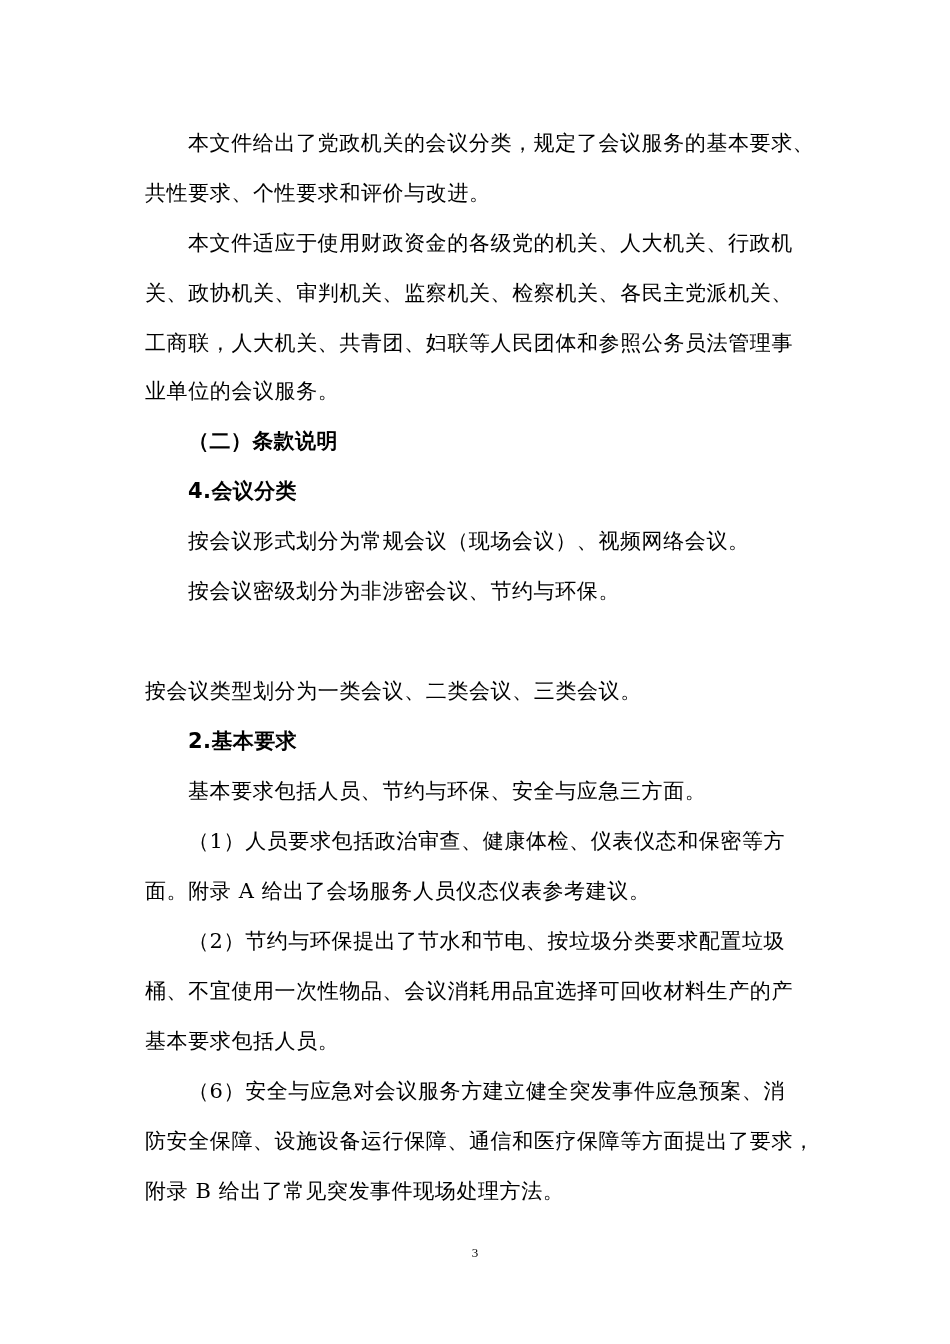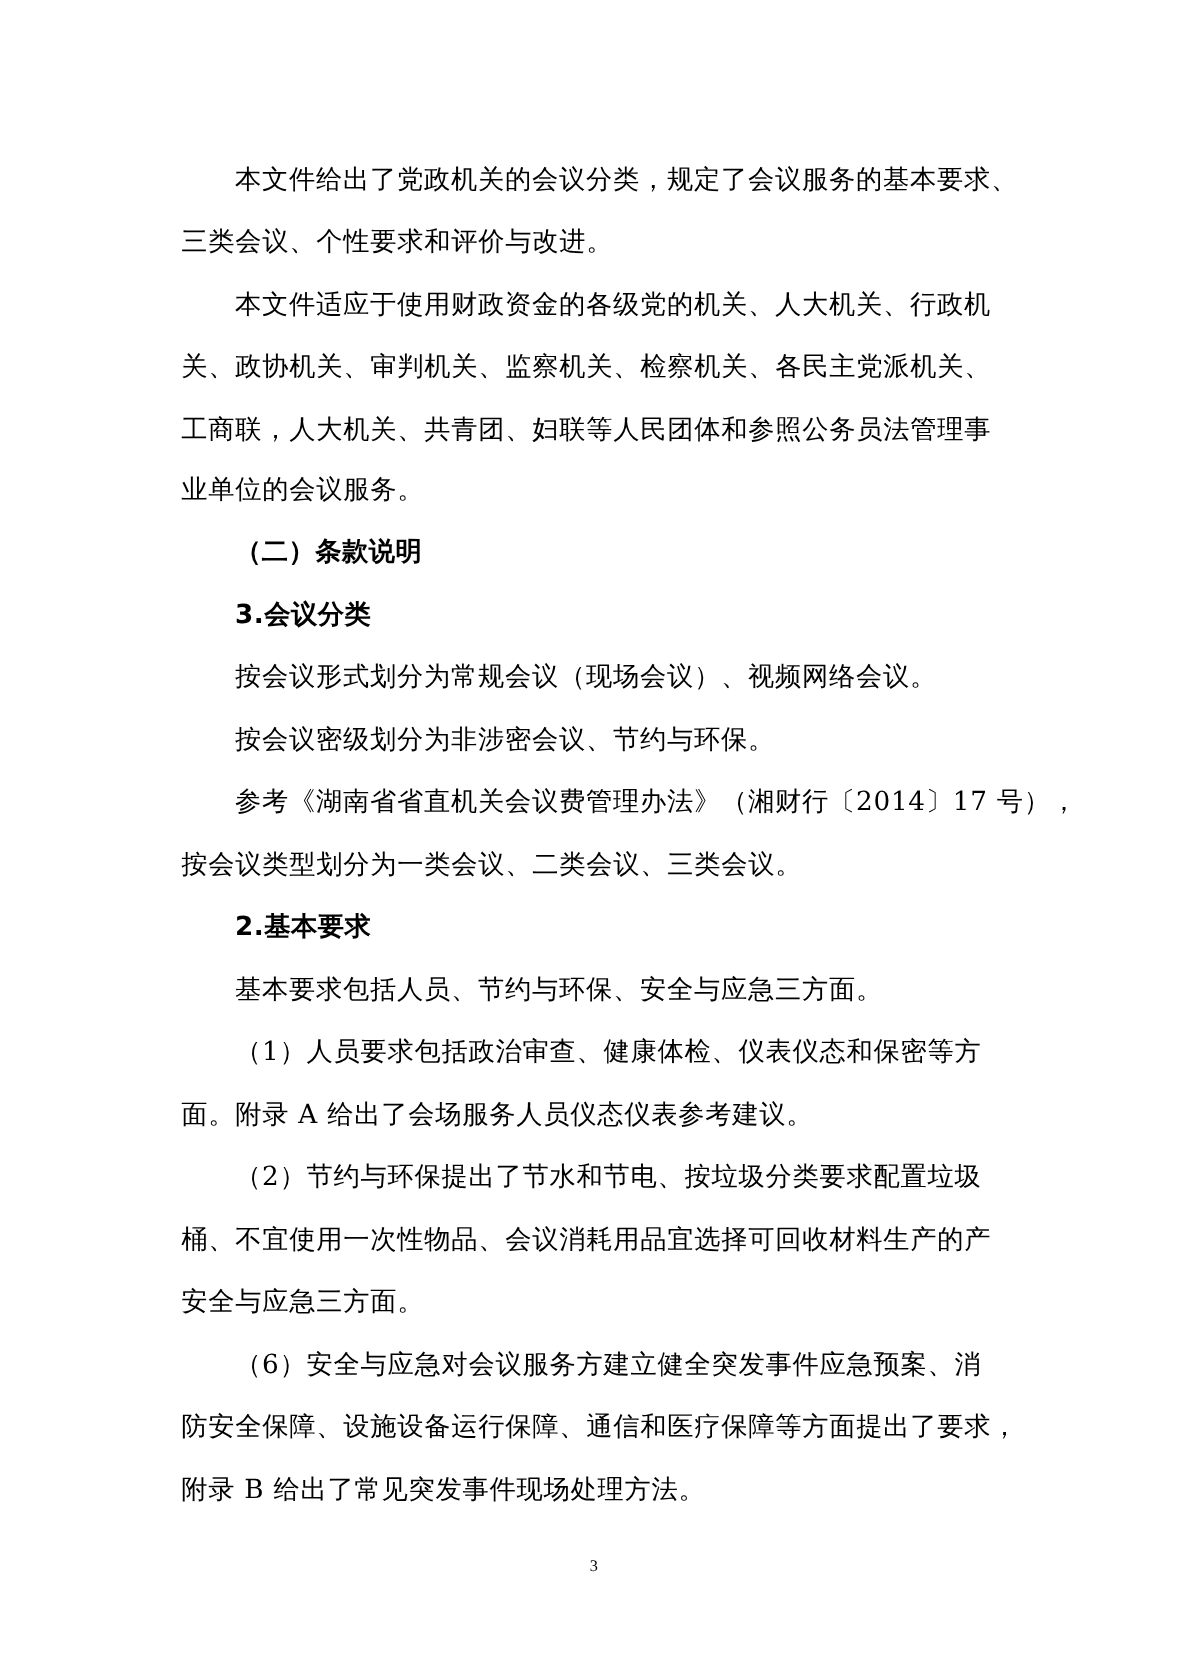--- a/index.html
+++ b/index.html
@@ -11,36 +11,35 @@
   .indent { left: 188px; }
   .heading { font-weight: bold; font-family: "DejaVu Sans", "Liberation Sans", sans-serif; letter-spacing: 0.4px; }
   .pagenum { position: absolute; top: 1245px; left: 0; width: 950px; text-align: center;
              font-size: 13px; font-family: "Liberation Serif", serif; }
 </style>
 </head>
 <body>
 
 <div class="page">
   <div class="line indent" style="top:130px">本文件给出了党政机关的会议分类，规定了会议服务的基本要求、</div>
-  <div class="line" style="top:180px">三类会议、个性要求和评价与改进。</div>
+  <div class="line" style="top:180px">共性要求、个性要求和评价与改进。</div>
   <div class="line indent" style="top:230px">本文件适应于使用财政资金的各级党的机关、人大机关、行政机</div>
   <div class="line" style="top:280px">关、政协机关、审判机关、监察机关、检察机关、各民主党派机关、</div>
   <div class="line" style="top:330px">工商联，人大机关、共青团、妇联等人民团体和参照公务员法管理事</div>
   <div class="line" style="top:378px">业单位的会议服务。</div>
   <div class="line indent heading" style="top:428px">（二）条款说明</div>
-  <div class="line indent heading" style="top:478px">3.会议分类</div>
+  <div class="line indent heading" style="top:478px">4.会议分类</div>
   <div class="line indent" style="top:528px">按会议形式划分为常规会议（现场会议）、视频网络会议。</div>
   <div class="line indent" style="top:578px">按会议密级划分为非涉密会议、节约与环保。</div>
-  <div class="line indent" style="top:628px">参考《湖南省省直机关会议费管理办法》（湘财行〔2014〕17 号），</div>
   <div class="line" style="top:678px">按会议类型划分为一类会议、二类会议、三类会议。</div>
   <div class="line indent heading" style="top:728px">2.基本要求</div>
   <div class="line indent" style="top:778px">基本要求包括人员、节约与环保、安全与应急三方面。</div>
   <div class="line indent" style="top:828px">（1）人员要求包括政治审查、健康体检、仪表仪态和保密等方</div>
   <div class="line" style="top:878px">面。附录 A 给出了会场服务人员仪态仪表参考建议。</div>
   <div class="line indent" style="top:928px">（2）节约与环保提出了节水和节电、按垃圾分类要求配置垃圾</div>
   <div class="line" style="top:978px">桶、不宜使用一次性物品、会议消耗用品宜选择可回收材料生产的产</div>
-  <div class="line" style="top:1028px">安全与应急三方面。</div>
+  <div class="line" style="top:1028px">基本要求包括人员。</div>
   <div class="line indent" style="top:1078px">（6）安全与应急对会议服务方建立健全突发事件应急预案、消</div>
   <div class="line" style="top:1128px">防安全保障、设施设备运行保障、通信和医疗保障等方面提出了要求，</div>
   <div class="line" style="top:1178px">附录 B 给出了常见突发事件现场处理方法。</div>
 
   <div class="pagenum">3</div>
 </div>
 
 </body></html>

